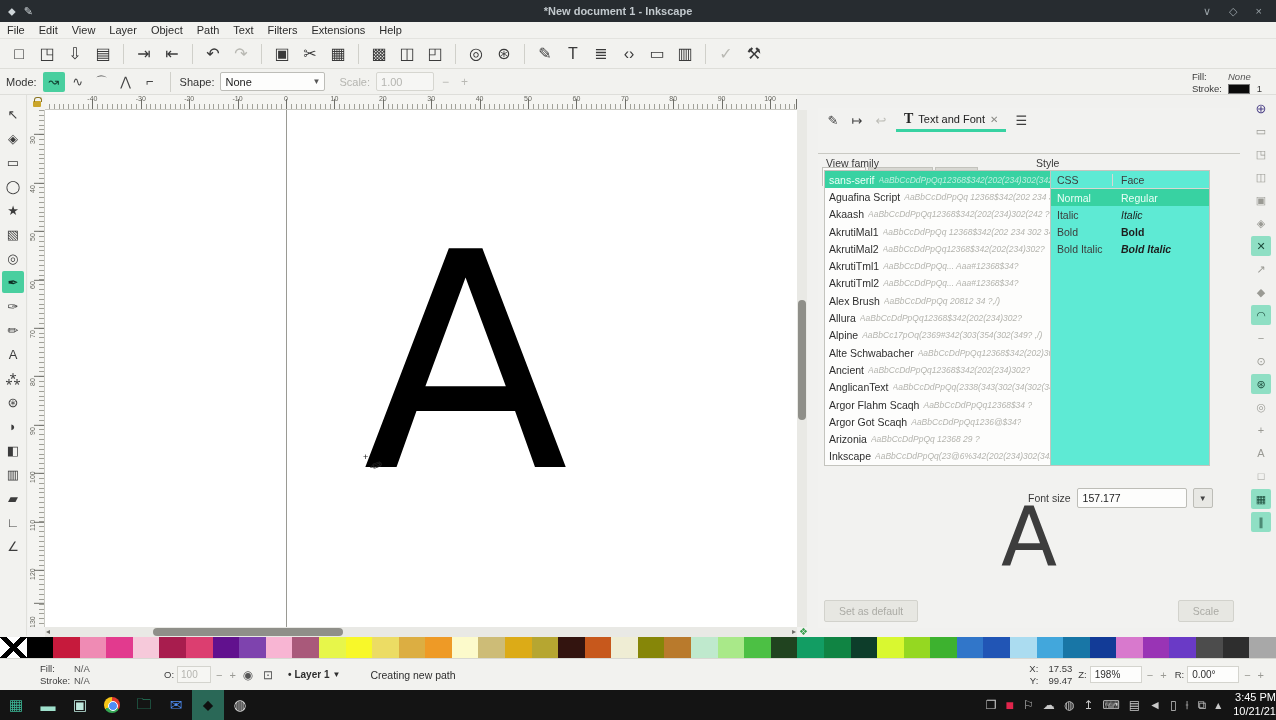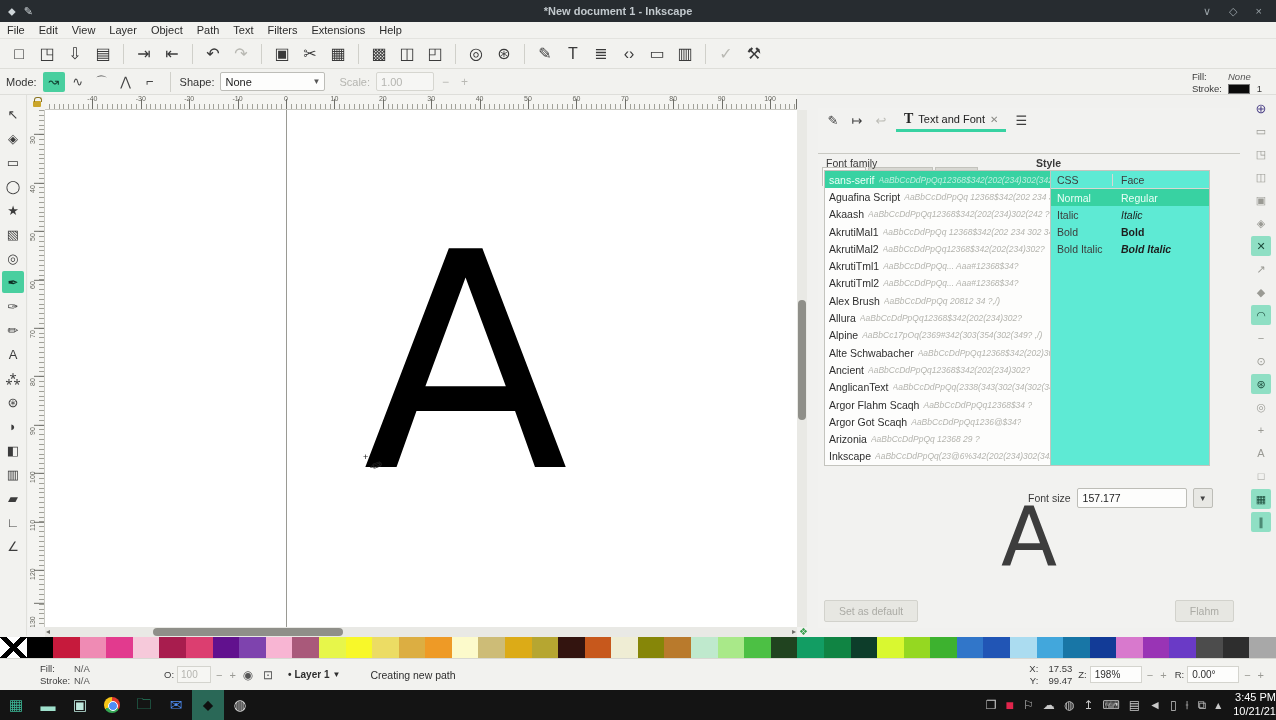--- a/index.html
+++ b/index.html
@@ -69,21 +69,21 @@
   .dock-ic.dis{color:#bdbdb7;}
   #active-dock-tab{display:flex;align-items:center;gap:5px;height:23px;padding:0 8px;border-bottom:3px solid #38d2a2;}
   #active-dock-tab .ttab-t{font-family:"Liberation Serif",serif;font-weight:bold;font-size:14px;}
   #active-dock-tab .ttab-x{color:#8a8a85;font-size:10px;}
   #notebook-tabs{position:absolute;left:4px;top:26px;display:flex;gap:2px;}
   .nb-tab{height:19px;padding:2px 10px;font-size:11px;background:#d7d7d2;border:1px solid #c2c2bc;border-bottom:none;color:#3a3a3a;margin-top:33px;}
   .nb-tab.active{background:#fafaf8;}
   #dock-content{position:absolute;left:0;top:45px;width:100%;height:324px;border-top:1px solid #c9c9c3;}
   .frame-label{position:absolute;font-size:10.5px;color:#3a3a3a;}
   #ff-label{left:8px;top:3px;}
-  #style-label{left:218px;top:3px;font-weight:bold;}
+  #style-label{left:218px;top:3px;}
   #font-list{position:absolute;left:6px;top:16px;width:240px;height:296px;background:#fdfdfc;border:1px solid #c4c4be;overflow:hidden;}
   .font-row{height:17.3px;display:flex;align-items:center;padding:0 4px;white-space:nowrap;overflow:hidden;}
   .font-row .fname{font-size:10.5px;color:#2e2e2e;margin-right:4px;}
   .font-row .fsample{font-size:8.5px;color:#b4b4ae;font-style:italic;overflow:hidden;}
   .font-row.sel{background:#38d2a2;}
   .font-row.sel .fname{color:#eafff7;}
   .font-row.sel .fsample{color:#bdeedd;}
   #fl-scroll{position:absolute;right:0;top:0;width:6px;height:100%;background:#ececE8;}
   #fl-scroll .thumb{position:absolute;left:1px;top:2px;width:4px;height:64px;background:#b0b0aa;border-radius:2px;}
   #style-box{position:absolute;left:232px;top:16px;width:160px;height:296px;background:#5eead4;border:1px solid #c4c4be;}
@@ -375,21 +375,21 @@
       <span class="ttab-x">✕</span>
     </span>
     <button class="dock-ic">☰</button>
   </div>
   <div id="notebook-tabs">
       <div class="nb-tab active">Font</div>
       <div class="nb-tab">Features</div>
       <div class="nb-tab">Text</div>
     </div>
   <div id="dock-content">
-    <span class="frame-label" id="ff-label">Font family</span>
+    <span class="frame-label" id="ff-label">View family</span>
     <span class="frame-label" id="style-label">Style</span>
     <div id="font-list">
       <div id="fl-rows">
           <div class="font-row sel">
             <span class="fname">sans-serif</span>
             <span class="fsample">AaBbCcDdPpQq12368$342(202(234)302(342?,/)</span>
           </div>
           <div class="font-row">
             <span class="fname">Aguafina Script</span>
             <span class="fsample">AaBbCcDdPpQq 12368$342(202 234 302 342?</span>
@@ -489,21 +489,21 @@
           <span>157.177</span>
         </span>
       <span id="fontsize-drop">▼</span>
     </div>
   </div>
   <div id="preview-area">
     <span id="preview-letter">A</span>
   </div>
   <div id="dock-buttons">
     <button class="dlg-btn" disabled="">Set as default</button>
-    <button class="dlg-btn" disabled="">Flahm</button>
+    <button class="dlg-btn" disabled="">Scale</button>
   </div>
 </div>
 
 <div id="snapbar">
     <button class="snap-btn master">⊕</button>
     <button class="snap-btn">▭</button>
     <button class="snap-btn">◳</button>
     <button class="snap-btn">◫</button>
     <button class="snap-btn">▣</button>
     <button class="snap-btn">◈</button>

